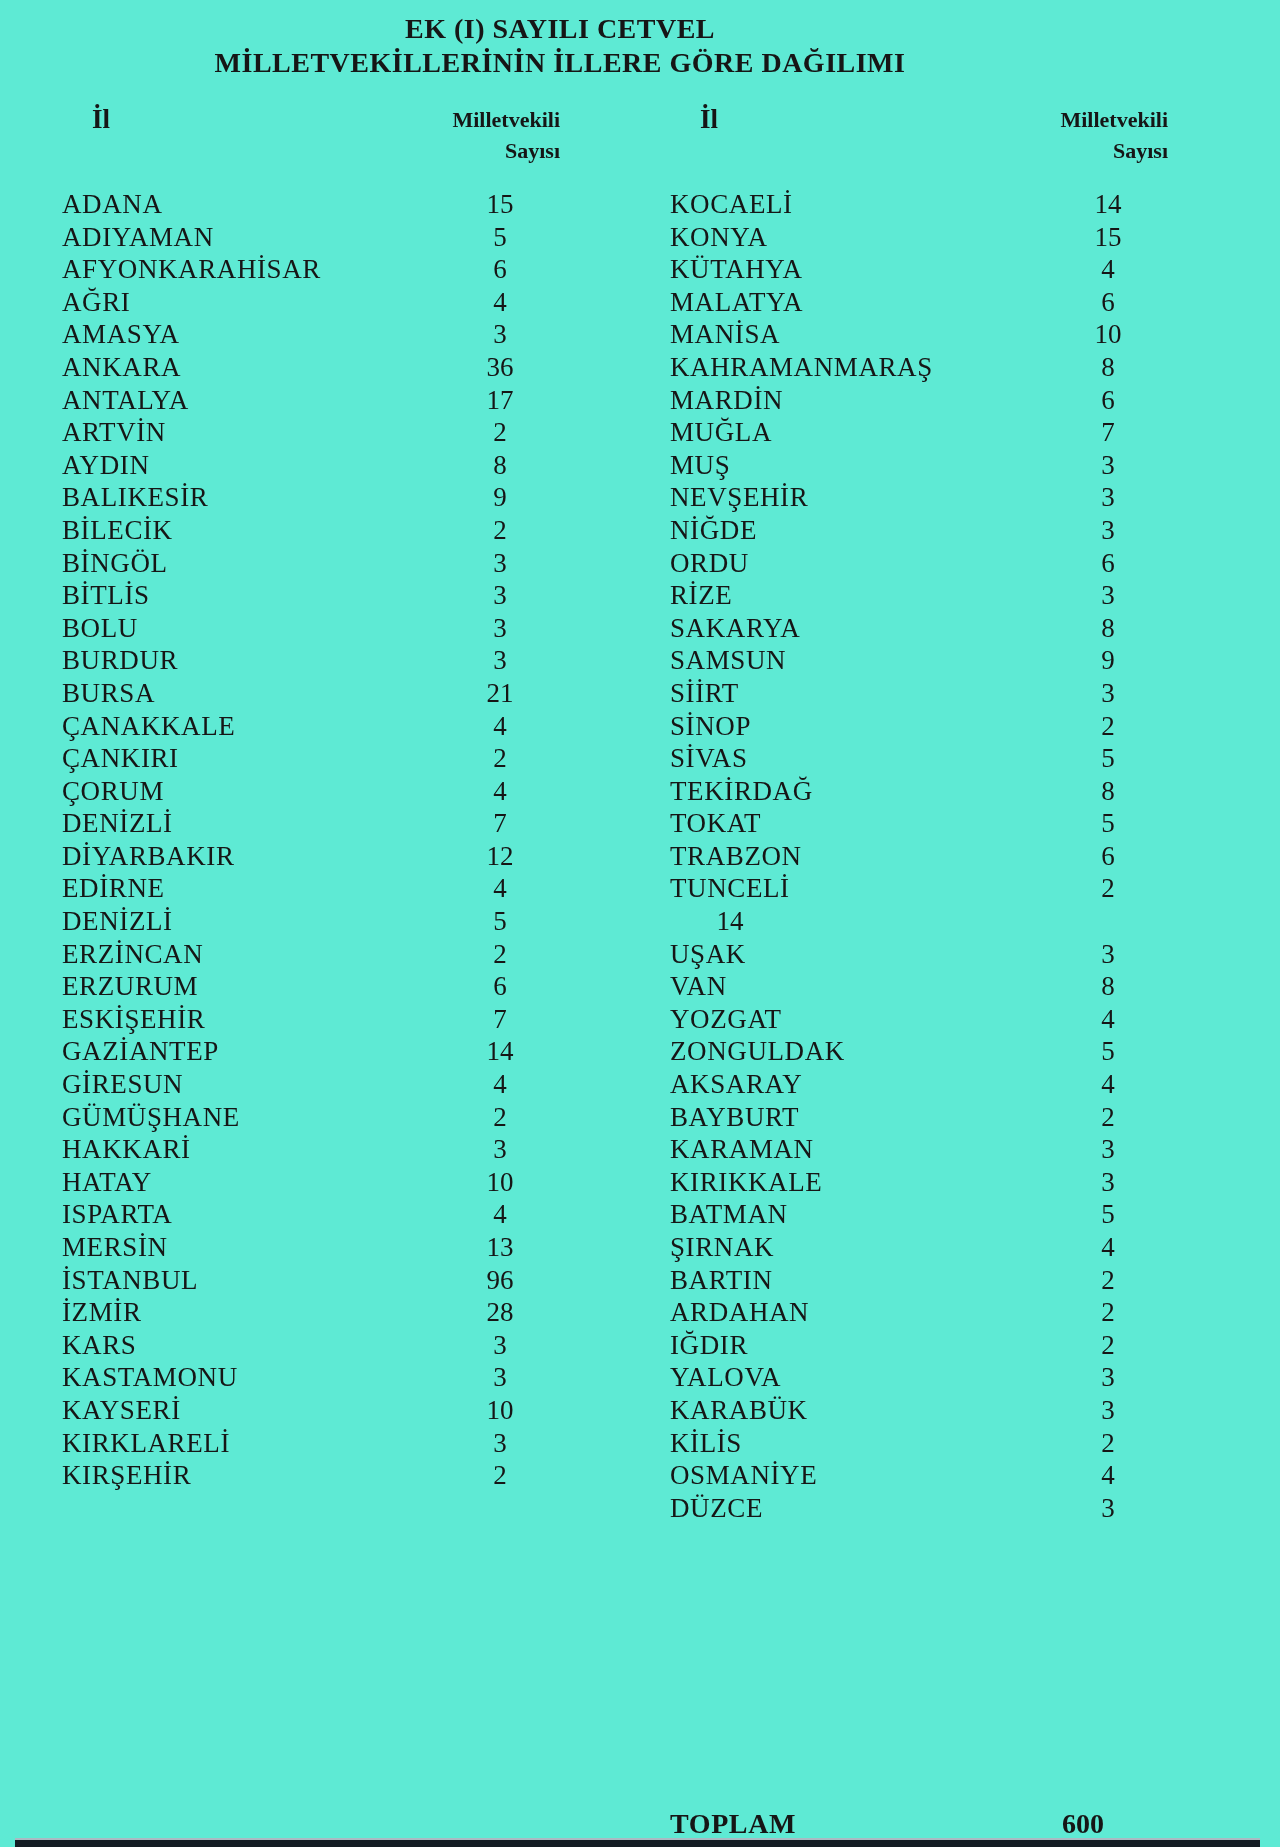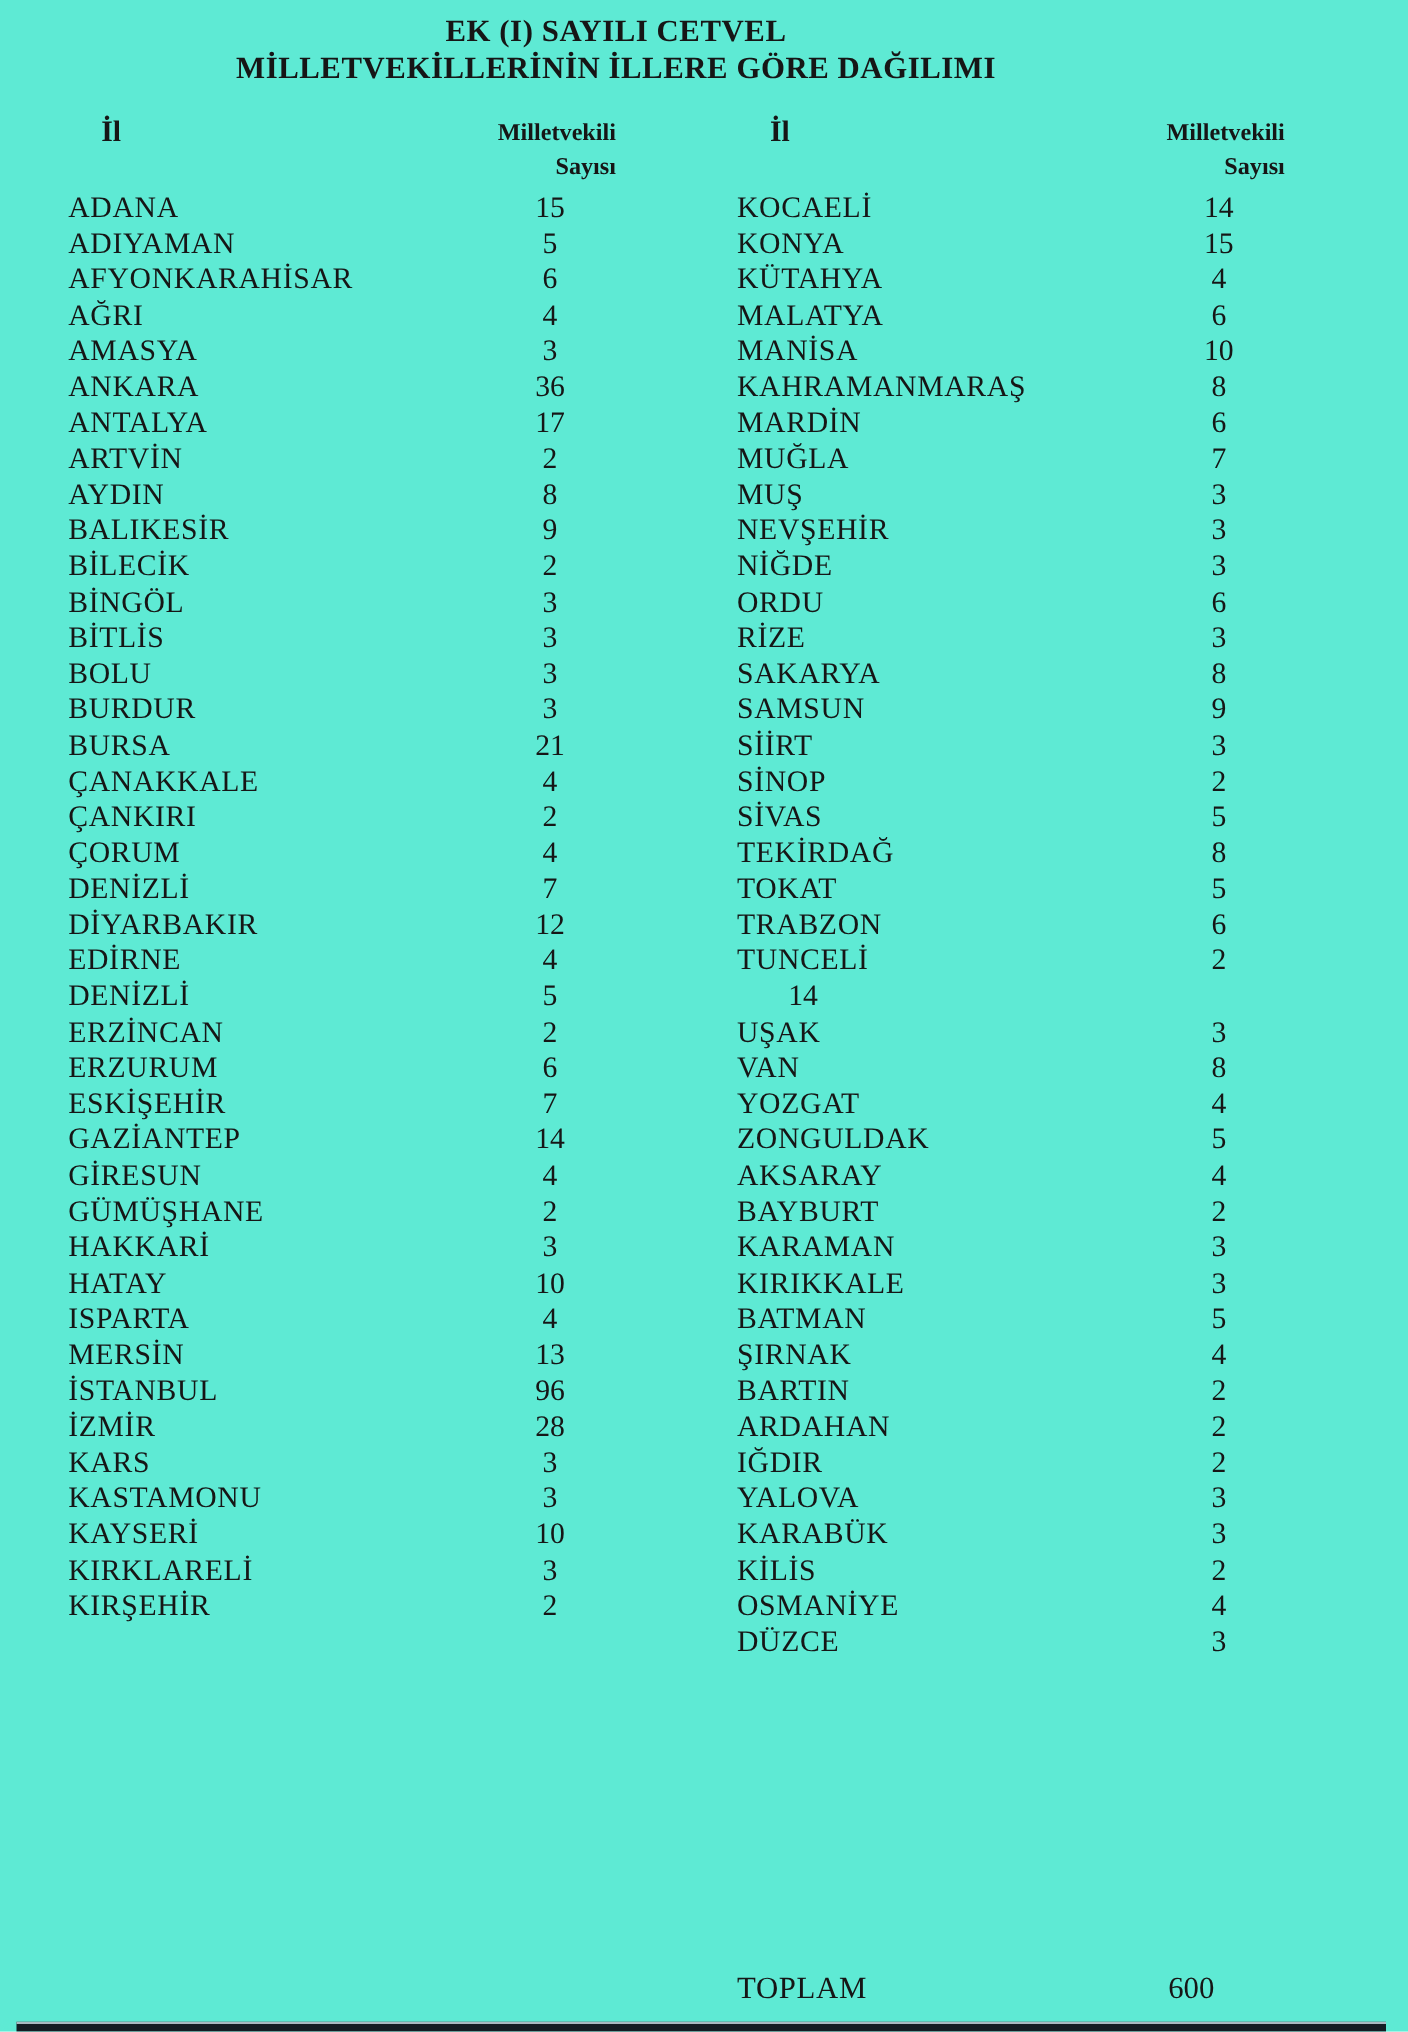--- a/index.html
+++ b/index.html
@@ -23,21 +23,21 @@
     line-height: 34px;
     letter-spacing: 0.5px;
   }
   .col-stack {
     position: absolute;
     top: 104px;
     width: 500px;
   }
   .col-left  { left: 62px; }
   .col-right { left: 670px; }
-  .hdr-row { display: flex; align-items: flex-start; margin-bottom: 6px; }
+  .hdr-row { display: flex; align-items: flex-start; margin-bottom: 22px; }
   .hdr-il {
     width: 378px;
     padding-left: 30px;
     box-sizing: border-box;
     font-weight: 700;
     font-size: 27px;
     line-height: 31px;
   }
   .hdr-count {
     width: 120px;
@@ -50,21 +50,21 @@
     display: flex;
     font-size: 27px;
     line-height: 32.6px;
     letter-spacing: 0.6px;
   }
   .row .name { width: 378px; }
   .row .num  { width: 120px; text-align: center; letter-spacing: 0; }
   .total-row {
     display: flex;
     margin-top: 283px;
-    font-weight: 400;
+    font-weight: 700;
     font-size: 28px;
     line-height: 34px;
     letter-spacing: 0.6px;
   }
   .total-row .name { width: 378px; }
   .total-row .num  { width: 120px; transform: translateX(14px); letter-spacing: 0; }
   .bottom-line {
     position: absolute;
     left: 15px;
     right: 20px;

